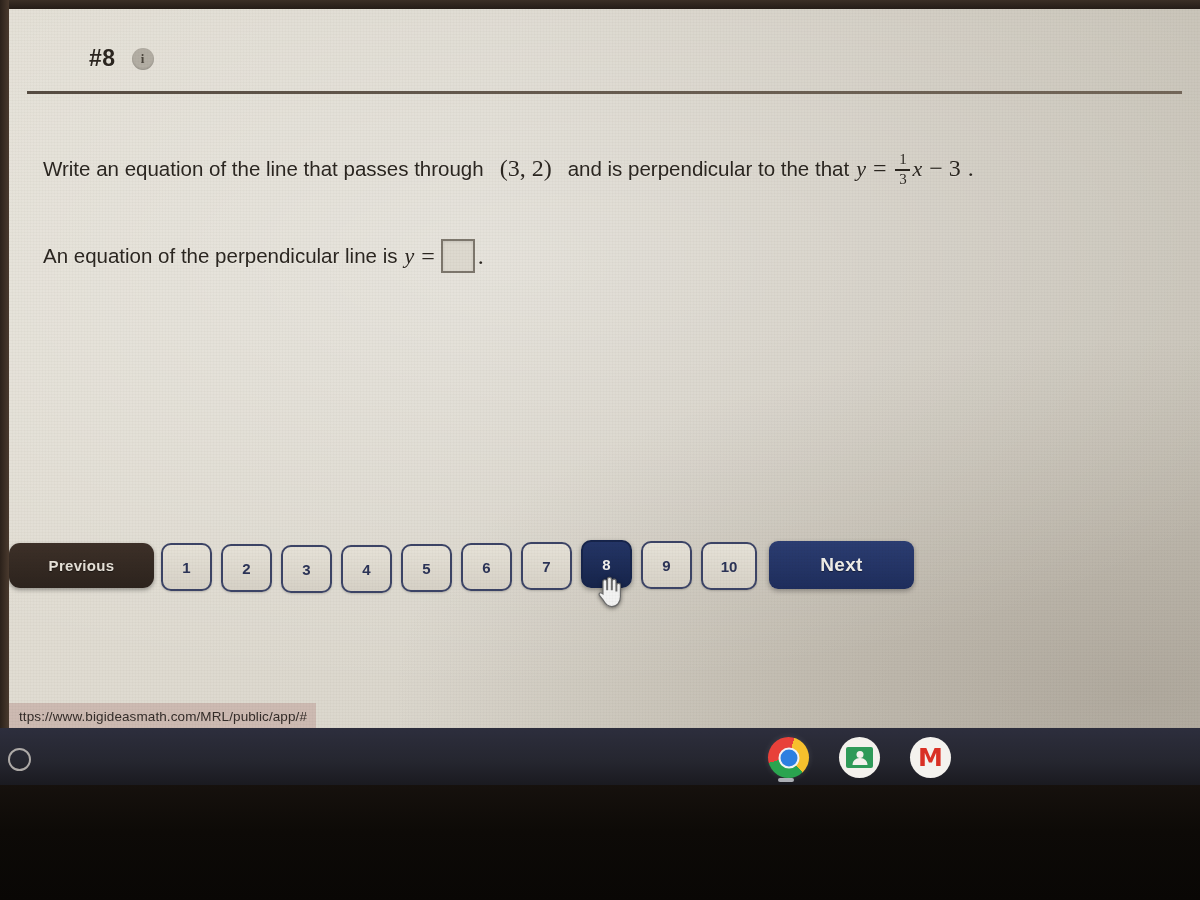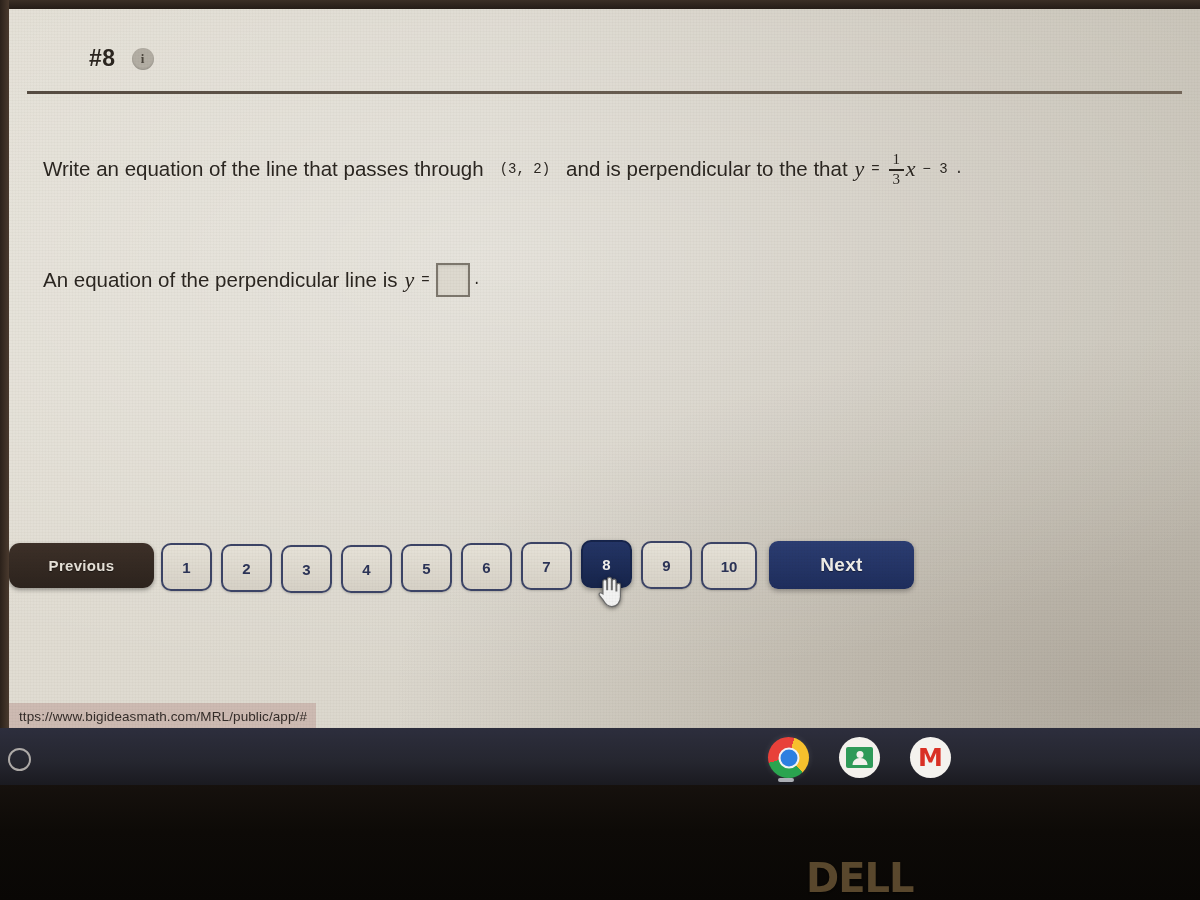--- a/index.html
+++ b/index.html
@@ -78,24 +78,23 @@
     white-space:nowrap;
     display:flex;align-items:center;
     text-shadow:0 1px 1px rgba(255,255,255,.30);
     margin-top:24px;
   }
   .ansline{
     position:absolute;left:34px;top:230px;
     font-size:20.5px;color:#2b2620;
     display:flex;align-items:center;
     text-shadow:0 1px 1px rgba(255,255,255,.30);
-    margin-top:24px;
   }
   .mvar{font-family:"Liberation Serif",serif;font-style:italic;font-size:22px;}
-  .mnum{font-family:Liberation Mono, monospace;font-size:14px;}
+  .mnum{font-family:Liberation Serif, serif;font-size:24px;}
   .sp{display:inline-block;width:7px;}
   .sp-lg{display:inline-block;width:16px;}
 
   
   .frac{
     display:inline-flex;flex-direction:column;align-items:center;
     vertical-align:middle;margin:0 2px;position:relative;top:1px;
     font-family:"Liberation Serif",serif;
   }
   .frac .num{font-size:15px;line-height:1.05;}
@@ -335,15 +334,14 @@
     <div class="shelf-icons">
       <div class="ic ic-chrome"></div>
       <div class="ic ic-class">
         <div class="ic-class-inner"></div>
       </div>
       <div class="ic ic-mail">M</div>
     </div>
   </div>
 
   <div class="bezel-bottom"></div>
-  <div class="dell">DELL</div>
 
 </div>
 
 </body></html>

